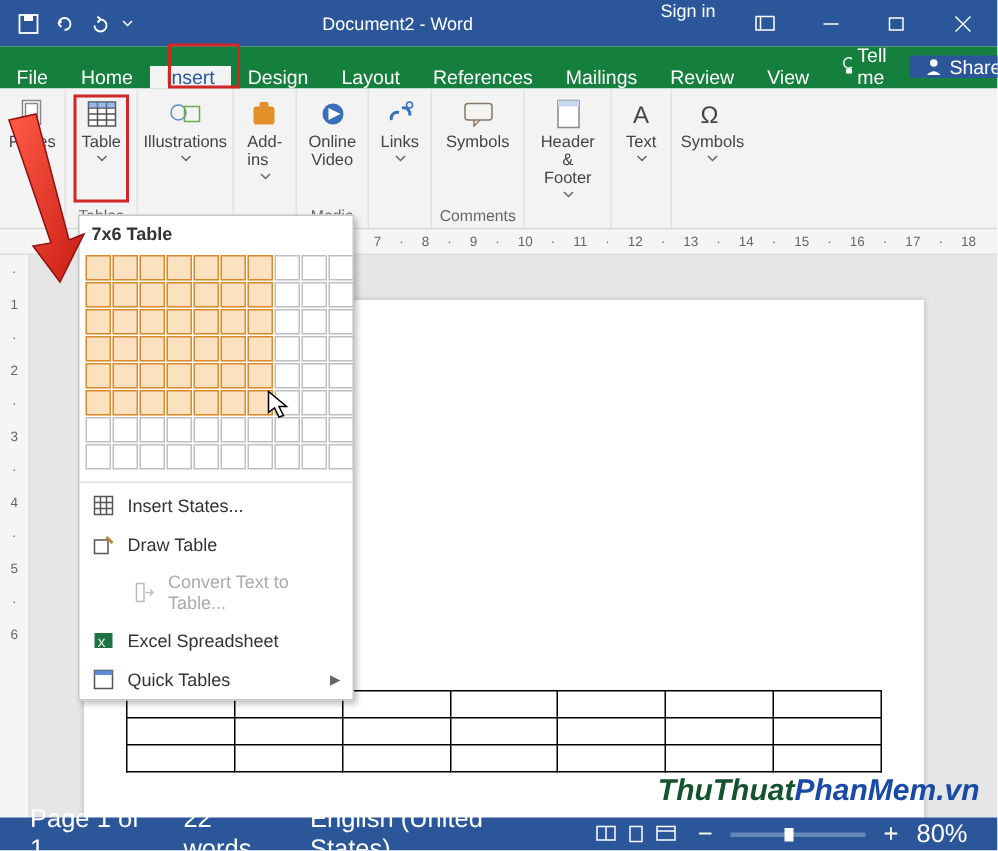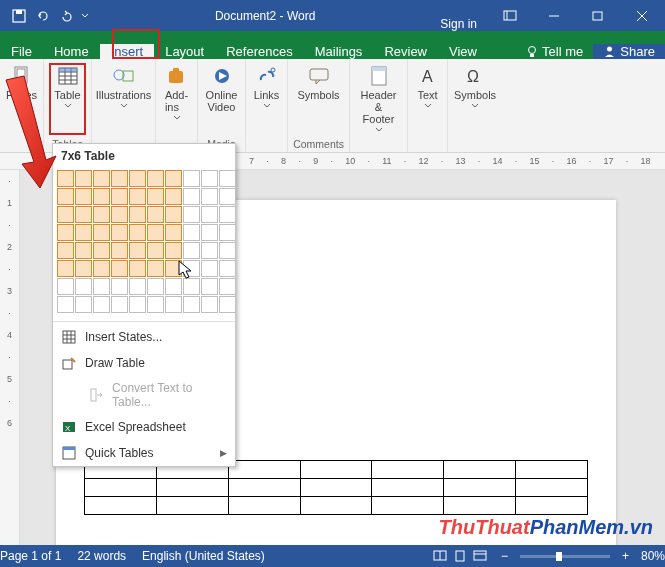--- a/index.html
+++ b/index.html
@@ -3,21 +3,21 @@
 <meta charset="utf-8">
 <style>
 * { margin: 0; padding: 0; box-sizing: border-box; font-family: "Segoe UI", Arial, sans-serif; }
 body { width: 665px; height: 567px; background: #fff; overflow: hidden; position: relative; }
 
 
 .titlebar { height: 31px; background: #2b579a; display: flex; align-items: center; color: #fff; font-size: 12px; }
 .qat { display: flex; align-items: center; gap: 2px; padding-left: 8px; }
 .qat-btn { width: 22px; height: 22px; display: flex; align-items: center; justify-content: center; cursor: pointer; }
 .title-center { flex: 1; text-align: center; }
-.title-right { display: flex; align-items: flex-end; gap: 6px; padding-right: 4px; }
+.title-right { display: flex; align-items: flex-start; gap: 6px; padding-right: 4px; }
 .title-right .signin { margin-right: 8px; font-size: 12px; }
 .win-btn { width: 38px; height: 31px; display: flex; align-items: center; justify-content: center; cursor: pointer; }
 
 
 .tabs { height: 28px; background: #15803d; display: flex; align-items: flex-end; color: #fff; font-size: 13px; }
 .tab { padding: 0 11px; display: flex; align-items: center; cursor: pointer; }
 .tab.active { background: #f3f3f3; color: #2b579a; }
 .insert-highlight { position: absolute; border: 2px solid #d02626; top: 29px; left: 112px; width: 48px; height: 30px; pointer-events: none; }
 .tab-right { margin-left: auto; display: flex; align-items: center; }
 .tellme { display: flex; align-items: center; gap: 4px; padding: 0 10px; }
@@ -55,31 +55,31 @@
 .dd-item .mi-icon { width: 16px; height: 16px; display: flex; align-items: center; justify-content: center; }
 .dd-item .arrow { margin-left: auto; font-size: 9px; color: #666; }
 
 
 .red-arrow { position: absolute; top: 70px; left: -2px; z-index: 30; pointer-events: none; }
 
 
 .cursor { position: absolute; top: 260px; left: 178px; z-index: 20; pointer-events: none; }
 
 
-.statusbar { position: absolute; bottom: 0; left: 0; right: 0; height: 22px; background: #2b579a; color: #fff; display: flex; align-items: center; font-size: 12px; padding: 0 0; }
+.statusbar { position: absolute; bottom: 0; left: 0; right: 0; height: 22px; background: #2b579a; color: #fff; display: flex; align-items: center; font-size: 17px; padding: 0 20px; }
 .statusbar .sb-item { margin-right: 16px; }
 .sb-right { margin-left: auto; display: flex; align-items: center; gap: 12px; }
 .view-btns { display: flex; gap: 2px; }
 .view-btn { width: 18px; height: 16px; display: flex; align-items: center; justify-content: center; }
 .zoom-slider { width: 90px; height: 3px; background: #6688b8; position: relative; }
 .zoom-slider::before { content: ''; position: absolute; left: 36px; top: -3px; width: 6px; height: 9px; background: #fff; }
 
 
 .watermark { position: absolute; right: 12px; bottom: 28px; font-size: 20px; font-weight: 700; font-style: italic; z-index: 40; }
-.watermark .wm1 { color: #ef4444; text-align: center; }
+.watermark .wm1 { color: #14532d; text-align: center; }
 .watermark .wm2 { color: #1a4aa8; }
 
 
 svg { display: block; }
 </style>
 </head>
 <body>
 
 <div class="titlebar">
   <div class="qat">
@@ -132,20 +132,21 @@
           <line x1="11" y1="1" x2="1" y2="11" stroke="#fff"></line>
         </svg>
       </div>
   </div>
 </div>
 
 <div class="tabs">
   <div class="tab">File</div>
   <div class="tab">Home</div>
   <div class="tab active">Insert</div>
+  <div class="tab">Design</div>
   <div class="tab">Layout</div>
   <div class="tab">References</div>
   <div class="tab">Mailings</div>
   <div class="tab">Review</div>
   <div class="tab">View</div>
   <div class="tab-right">
     <div class="tellme">
       <svg width="12" height="14">
           <circle cx="6" cy="5" r="3.5" fill="none" stroke="#fff"></circle>
           <rect x="4" y="9" width="4" height="3" fill="#fff"></rect>

